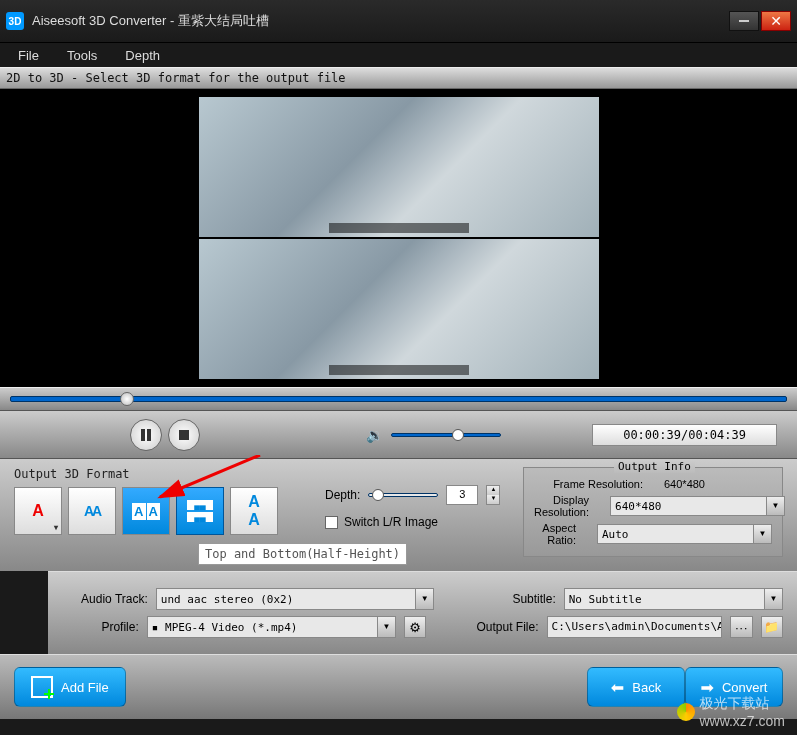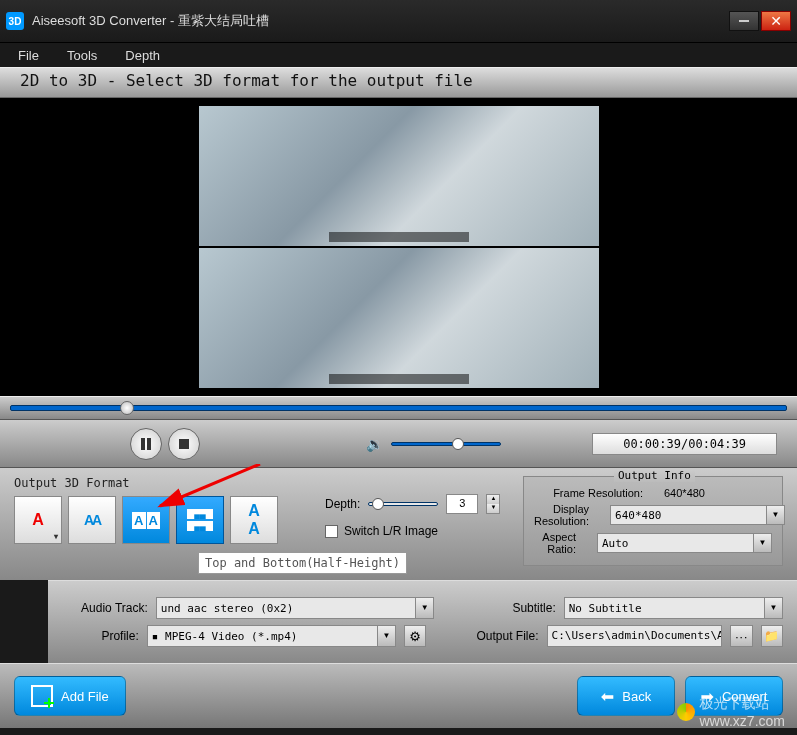--- a/index.html
+++ b/index.html
@@ -9,21 +9,21 @@
 .titlebar .logo { width: 18px; height: 18px; background: #0099ff; border-radius: 3px; display: flex; align-items: center; justify-content: center; font-size: 10px; color: #fff; font-weight: bold; margin-right: 8px; }
 .titlebar .title { color: #ddd; font-size: 13px; flex: 1; }
 .titlebar .win-btn { width: 30px; height: 20px; margin-left: 2px; display: flex; align-items: center; justify-content: center; cursor: pointer; }
 .min-btn { background: linear-gradient(#555,#333); border: 1px solid #111; }
 .min-btn::before { content: ""; width: 10px; height: 2px; background: #ccc; }
 .close-btn { background: linear-gradient(#e74,#c21); border: 1px solid #800; color: #fff; font-size: 14px; }
 
 .menubar { height: 24px; background: #1a1a1a; display: flex; align-items: center; padding: 0 18px; gap: 28px; }
 .menubar span { color: #ddd; font-size: 13px; cursor: pointer; }
 
-.status-bar { height: 31px; background: linear-gradient(#ddd,#999); color: #111; font-size: 16px; font-family: monospace; padding: 3px 20px; border-top: 1px solid #eee; border-bottom: 1px solid #666; }
+.status-bar { height: 22px; background: linear-gradient(#ddd,#999); color: #111; font-size: 12px; font-family: monospace; padding: 3px 6px; border-top: 1px solid #eee; border-bottom: 1px solid #666; }
 
 .preview-area { height: 298px; background: #000; display: flex; flex-direction: column; align-items: center; justify-content: center; gap: 2px; }
 .preview-frame { width: 400px; height: 140px; background: linear-gradient(135deg, #b8c8d0 0%, #8899a5 40%, #d0d8dc 60%, #a0b0b8 100%); position: relative; }
 .preview-frame::after { content: ""; position: absolute; bottom: 4px; left: 50%; transform: translateX(-50%); width: 140px; height: 10px; background: rgba(0,0,0,0.5); }
 
 .timeline { height: 24px; background: linear-gradient(#ccc,#888); border-top: 1px solid #eee; border-bottom: 1px solid #555; position: relative; padding: 0 10px; display: flex; align-items: center; }
 .timeline-track { flex: 1; height: 6px; background: #0066cc; border: 1px solid #003366; border-radius: 2px; position: relative; }
 .timeline-thumb { position: absolute; left: 14%; top: -5px; width: 14px; height: 14px; background: radial-gradient(#fff,#bbb); border: 1px solid #666; border-radius: 50%; }
 
 .controls-row { height: 48px; background: linear-gradient(#ccc,#888); display: flex; align-items: center; padding: 0 20px; border-bottom: 1px solid #555; }
@@ -87,21 +87,21 @@
 
 .action-bar { background: linear-gradient(#bbb,#777); padding: 12px 14px; display: flex; align-items: center; border-top: 1px solid #ddd; }
 .big-btn { height: 40px; border-radius: 6px; display: flex; align-items: center; padding: 0 16px; gap: 8px; color: #fff; font-size: 13px; cursor: pointer; border: 1px solid rgba(0,0,0,0.3); }
 .add-file-btn { background: linear-gradient(#33bbff,#0088dd); }
 .add-file-btn .ico { width: 22px; height: 22px; border: 2px solid #fff; position: relative; }
 .add-file-btn .ico::before, .add-file-btn .ico::after { content: ""; position: absolute; background: #0f0; }
 .add-file-btn .ico::before { width: 10px; height: 2px; right: -3px; bottom: 1px; }
 .add-file-btn .ico::after { width: 2px; height: 10px; right: 1px; bottom: -3px; }
 .spacer { flex: 1; }
 .back-btn, .convert-btn { background: linear-gradient(#33bbff,#0088dd); width: 98px; justify-content: center; }
-.back-btn { margin-right: 10px; }
+.back-btn { }
 .arr-left::before { content: "⬅"; font-size: 16px; }
 .arr-right::before { content: "➡"; font-size: 16px; }
 
 .watermark { position: absolute; right: 12px; bottom: 6px; font-size: 14px; color: rgba(255,255,255,0.7); display: flex; align-items: center; gap: 4px; }
 .watermark .wlogo { width: 18px; height: 18px; border-radius: 50%; background: conic-gradient(#ff8800, #ffcc00, #88cc00); }
 </style>
 </head>
 <body>
 
 <div class="titlebar">

